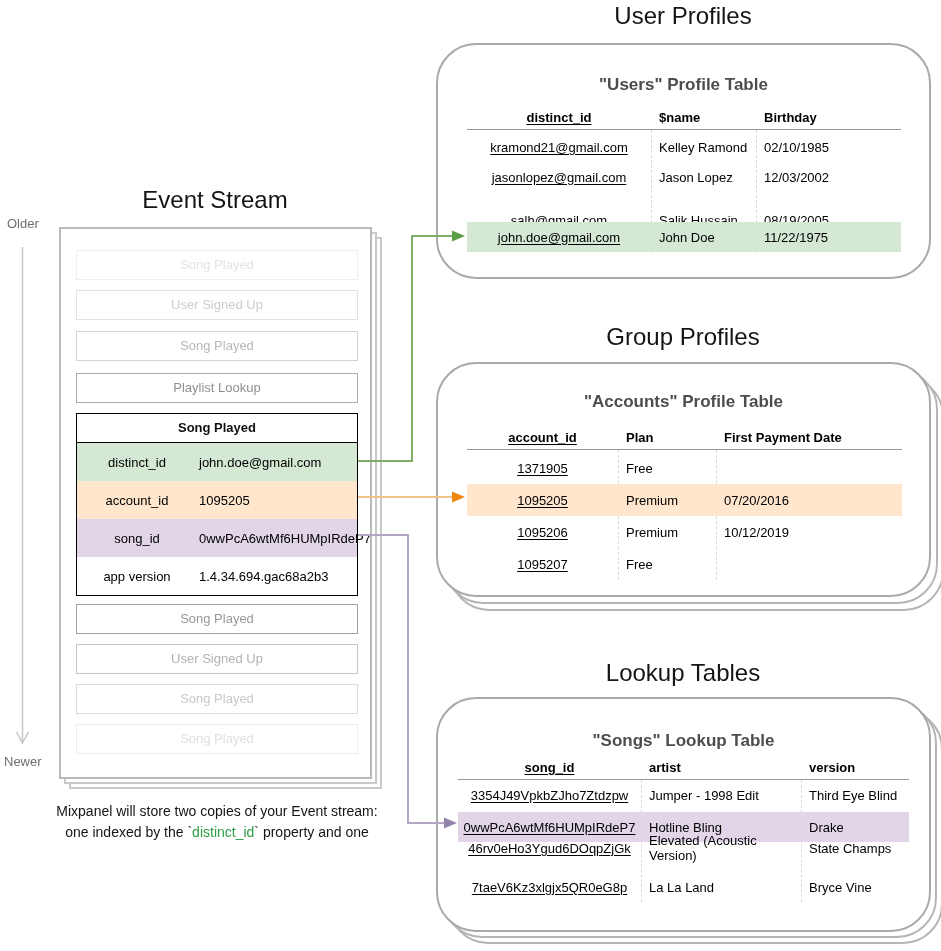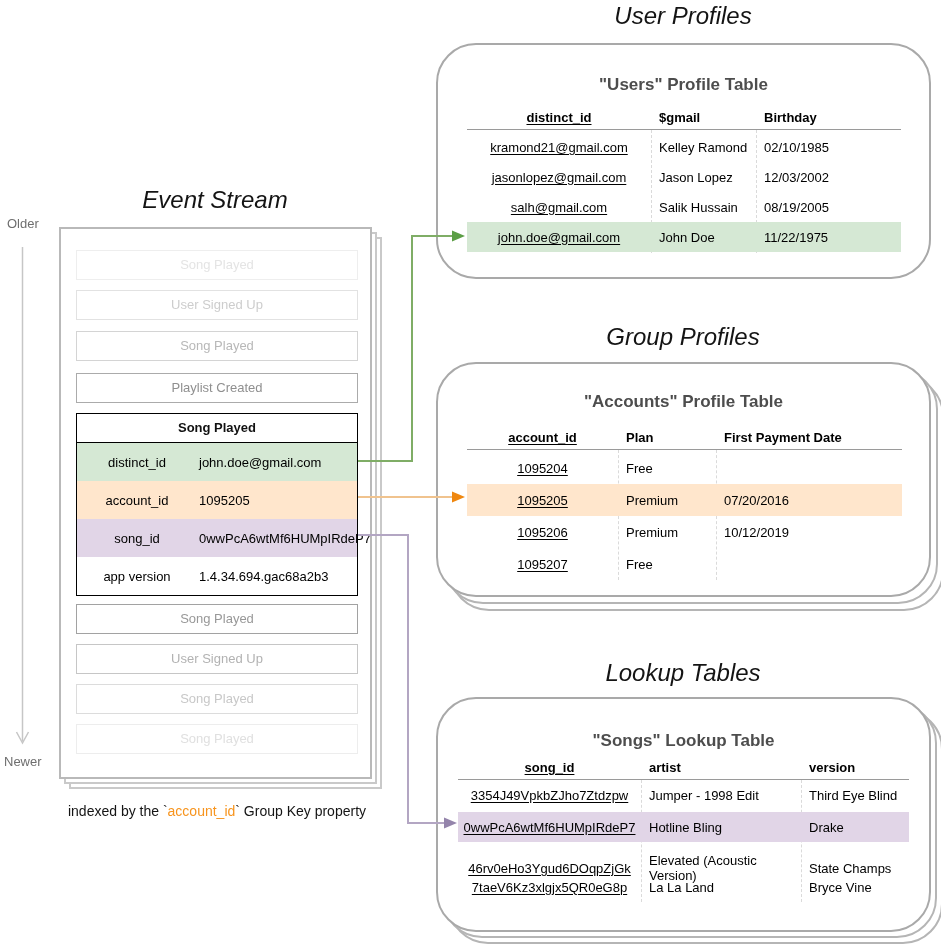--- a/index.html
+++ b/index.html
@@ -1,20 +1,20 @@
 <!DOCTYPE html>
 <html><head>
 <meta charset="utf-8">
 <style>
   html,body{margin:0;padding:0;background:#fff;}
   .canvas{position:relative;width:941px;height:951px;background:#fff;overflow:hidden;
           font-family:"Liberation Sans", sans-serif;color:#000;}
 
   
-  .sec-title{position:absolute;font-size:24px;color:#141414;text-align:center;white-space:nowrap;font-style:italic;}
+  .sec-title{position:absolute;font-size:24px;color:#141414;text-align:center;white-space:nowrap;}
   #t-event{left:59px;top:186px;width:312px;}
   #t-users{left:437px;top:2px;width:492px;}
   #t-groups{left:437px;top:323px;width:492px;}
   #t-lookup{left:437px;top:659px;width:492px;}
 
   
   .axis-label{position:absolute;font-size:13px;color:#6e6e6e;}
   #lbl-older{left:7px;top:216px;}
   #lbl-newer{left:4px;top:754px;}
 
@@ -108,21 +108,21 @@
 
   <div class="axis-label" id="lbl-older">Older</div>
   <div class="axis-label" id="lbl-newer">Newer</div>
 
   <div class="stack-layer" id="es-l2"></div>
   <div class="stack-layer" id="es-l1"></div>
   <div class="stream-box">
     <div class="ev ev-b0">Song Played</div>
     <div class="ev ev-b1">User Signed Up</div>
     <div class="ev ev-b2">Song Played</div>
-    <div class="ev ev-b3">Playlist Created</div>
+    <div class="ev ev-b3">Playlist Lookup</div>
 
     <div class="event-detail">
       <div class="ev-head">Song Played</div>
       <div class="prop hl-green">
         <span class="pk">distinct_id</span>
         <span class="pv">john.doe@gmail.com</span>
       </div>
       <div class="prop hl-orange">
         <span class="pk">account_id</span>
         <span class="pv">1095205</span>
@@ -137,44 +137,45 @@
       </div>
     </div>
 
     <div class="ev ev-a0">Song Played</div>
     <div class="ev ev-a1">User Signed Up</div>
     <div class="ev ev-a2">Song Played</div>
     <div class="ev ev-a3">Song Played</div>
   </div>
 
   <div class="caption">
-    <div><span>indexed by the `</span><span class="code-orange">account_id</span><span>` Group Key property</span></div>
+    <div><span>Mixpanel will store two copies of your Event stream:</span></div>
+    <div><span>one indexed by the `</span><span class="code-green">distinct_id</span><span>` property and one</span></div>
   </div>
 
   <div class="card" id="card-users">
     <div class="card-title">"Users" Profile Table</div>
     <div class="thead">
       <div class="c-key">distinct_id</div>
-      <div class="c-left">$gmail</div>
+      <div class="c-left">$name</div>
       <div class="c-left">Birthday</div>
     </div>
     <div class="hline"></div>
     <div class="vdiv" style="left:213px;"></div>
     <div class="vdiv" style="left:318px;"></div>
     <div class="trow" style="top:87px;">
       <div class="c-key">kramond21@gmail.com</div>
       <div class="c-left">Kelley Ramond</div>
       <div class="c-left">02/10/1985</div>
     </div>
     <div class="trow" style="top:117px;">
       <div class="c-key">jasonlopez@gmail.com</div>
       <div class="c-left">Jason Lopez</div>
       <div class="c-left">12/03/2002</div>
     </div>
-    <div class="trow" style="top:147px;">
+    <div class="trow" style="top:160px;">
       <div class="c-key">salh@gmail.com</div>
       <div class="c-left">Salik Hussain</div>
       <div class="c-left">08/19/2005</div>
     </div>
     <div class="trow hl-green" style="top:177px;">
       <div class="c-key">john.doe@gmail.com</div>
       <div class="c-left">John Doe</div>
       <div class="c-left">11/22/1975</div>
     </div>
   </div>
@@ -185,21 +186,21 @@
     <div class="card-title">"Accounts" Profile Table</div>
     <div class="thead">
       <div class="c-key">account_id</div>
       <div class="c-left">Plan</div>
       <div class="c-left">First Payment Date</div>
     </div>
     <div class="hline"></div>
     <div class="vdiv" style="left:180px;"></div>
     <div class="vdiv" style="left:278px;"></div>
     <div class="trow" style="top:88px;">
-      <div class="c-key">1095204</div>
+      <div class="c-key">1371905</div>
       <div class="c-left">Free</div>
       <div class="c-left"></div>
     </div>
     <div class="trow hl-orange" style="top:120px;">
       <div class="c-key">1095205</div>
       <div class="c-left">Premium</div>
       <div class="c-left">07/20/2016</div>
     </div>
     <div class="trow" style="top:152px;">
       <div class="c-key">1095206</div>
@@ -228,21 +229,21 @@
     <div class="trow" style="top:81px;">
       <div class="c-key">3354J49VpkbZJho7Ztdzpw</div>
       <div class="c-left">Jumper - 1998 Edit</div>
       <div class="c-left">Third Eye Blind</div>
     </div>
     <div class="trow hl-purple" style="top:113px;">
       <div class="c-key">0wwPcA6wtMf6HUMpIRdeP7</div>
       <div class="c-left">Hotline Bling</div>
       <div class="c-left">Drake</div>
     </div>
-    <div class="trow" style="top:154px;">
+    <div class="trow" style="top:134px;">
       <div class="c-key">46rv0eHo3Ygud6DOqpZjGk</div>
       <div class="c-left">Elevated (Acoustic Version)</div>
       <div class="c-left">State Champs</div>
     </div>
     <div class="trow" style="top:173px;">
       <div class="c-key">7taeV6Kz3xlgjx5QR0eG8p</div>
       <div class="c-left">La La Land</div>
       <div class="c-left">Bryce Vine</div>
     </div>
   </div>

